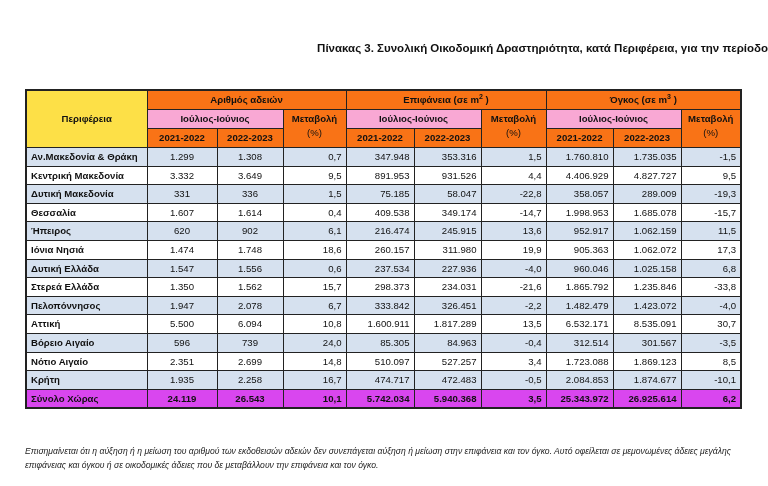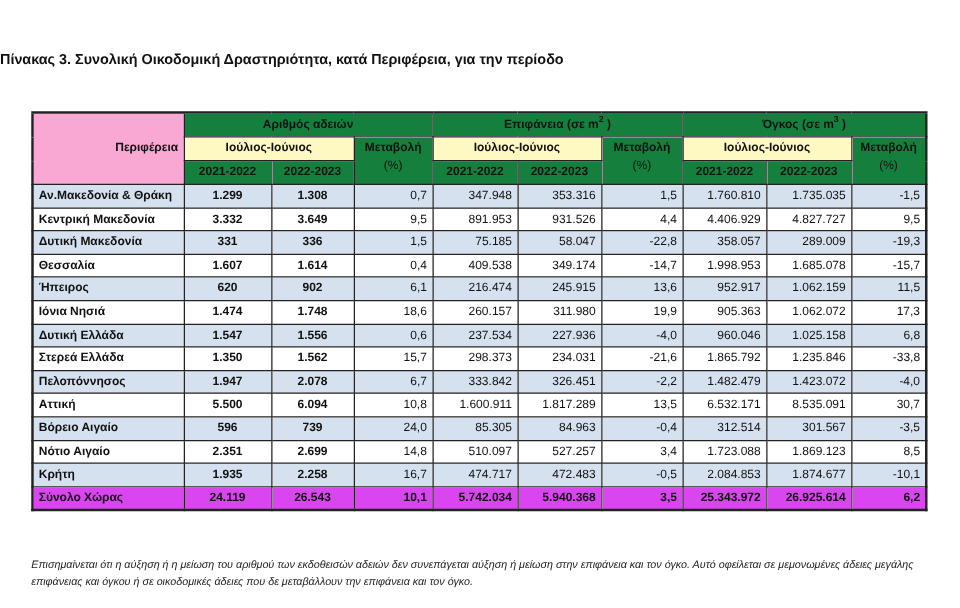--- a/index.html
+++ b/index.html
@@ -1,25 +1,25 @@
 <!DOCTYPE html>
 <html><head>
 <meta charset="utf-8">
 <style>
   html, body { margin:0; padding:0; background:#ffffff; }
   body { width:768px; height:486px; position:relative; overflow:hidden; font-family:"Liberation Sans", "DejaVu Sans", sans-serif; color:#111; }
-  .title { position:absolute; left:0; top:41px; width:768px; text-align:left; font-size:11.5px; font-weight:bold; line-height:15px; }
+  .title { position:absolute; left:0; top:41px; width:768px; text-align:right; font-size:11.5px; font-weight:bold; line-height:15px; }
   table.data { position:absolute; left:25px; top:89px; border-collapse:collapse; table-layout:fixed; width:715px; font-size:9.6px; }
   table.data td, table.data th { border:1px solid #222; padding:0 4px; height:17.6px; line-height:17.6px; white-space:nowrap; overflow:hidden; }
-  table.data th { font-weight:bold; text-align:center; background:#15803d; }
-  table.data th.sub { background:#fef9c3; }
-  table.data th.region-head { background:#f9a8d4;text-align:right; }
+  table.data th { font-weight:bold; text-align:center; background:#f97316; }
+  table.data th.sub { background:#f9a8d4; }
+  table.data th.region-head { background:#fde047; }
   table.data td { text-align:right; }
   table.data td.region { text-align:left; font-weight:bold; }
-  table.data td.ctr { text-align:center;font-weight:bold; }
+  table.data td.ctr { text-align:center; }
   table.data tr.shaded td { background:#d6e1ef; }
   table.data tr.total td { font-weight:bold; background:#d946ef; }
   table.data thead tr.r1 th { height:18px; border-top:2px solid #222; }
   table.data thead tr.r2 th, table.data thead tr.r3 th { height:18px; }
   table.data { border:2px solid #222; }
   sup { font-size:7px; line-height:0; }
   .note { position:absolute; left:25px; top:444px; width:720px; font-size:8.6px; font-style:italic; line-height:14px; color:#222; }
 </style>
 </head>
 <body>

